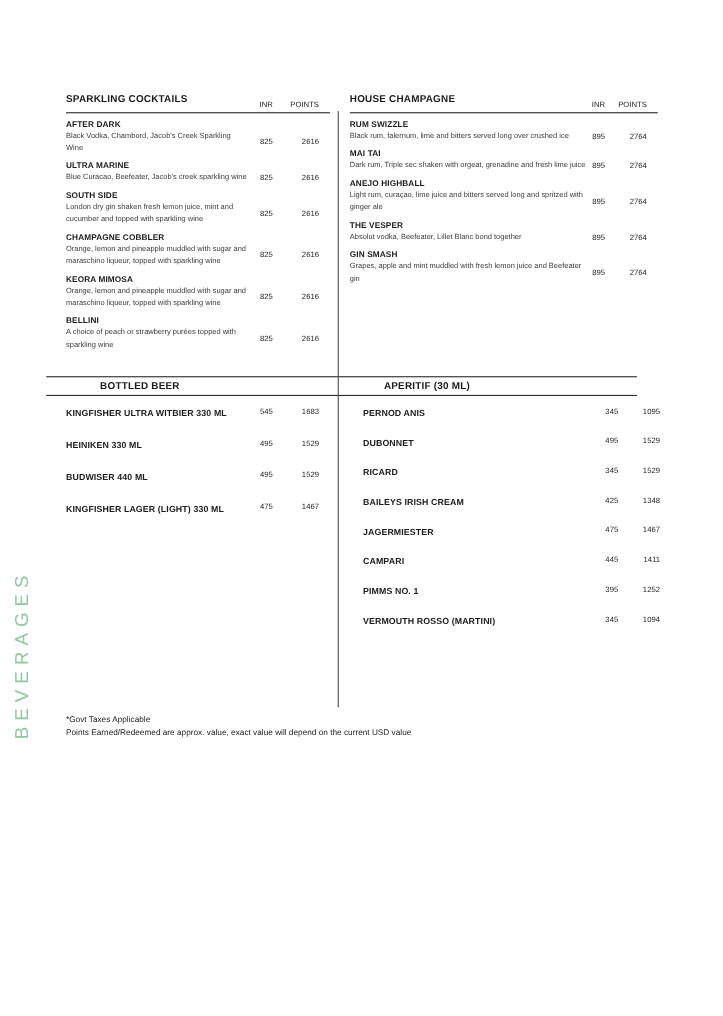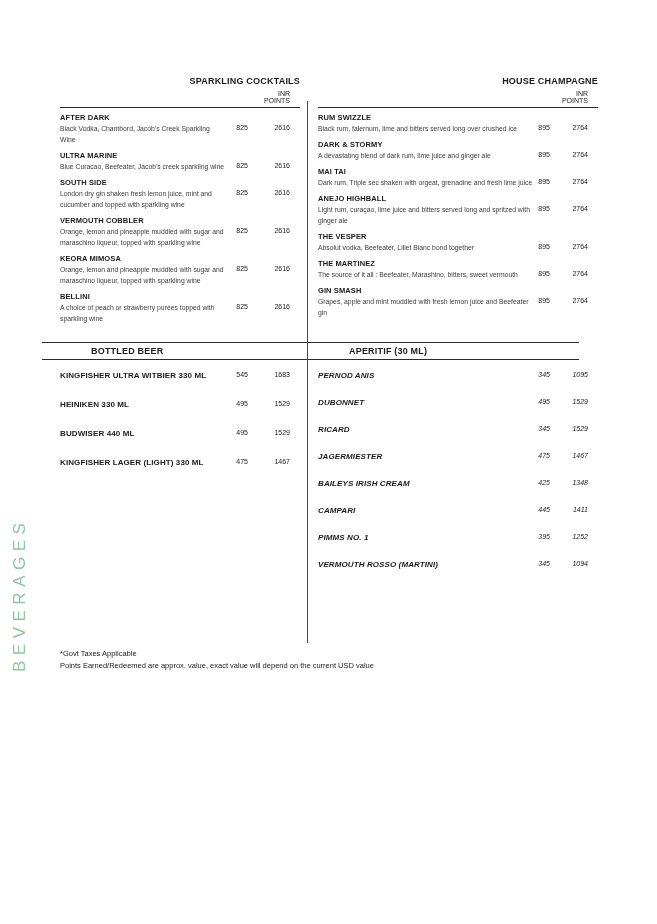--- a/index.html
+++ b/index.html
@@ -4,43 +4,43 @@
 <style>
   * { margin:0; padding:0; box-sizing:border-box; }
   html,body { background:#ffffff; }
   .page {
     position:relative; width:657px; height:924px; background:#fff;
     font-family:"Liberation Sans", sans-serif; color:#1b1b1b; overflow:hidden;
   }
   .sec { position:absolute; top:80px; }
   .sec.left  { left:60px;  width:240px; }
   .sec.right { left:318px; width:280px; }
-  .sec-head { display:flex; align-items:flex-end; border-bottom:1.2px solid #2a2a2a; padding-bottom:3px; min-height:23px;flex-direction:column; }
+  .sec-head { display:flex; align-items:flex-end; border-bottom:1.2px solid #2a2a2a; padding-bottom:3px; min-height:23px; }
   .sec-title { flex:1; font-size:9px; font-weight:bold; letter-spacing:.2px; transform:translateY(-4px); white-space:nowrap; }
   .ph { font-size:7px; color:#222; text-align:right; padding-right:10px; }
   .left  .ph.inr { width:32px; } .left  .ph.pts { width:42px; }
   .right .ph.inr { width:22px; } .right .ph.pts { width:38px; }
   .items { padding-top:4px; }
-  .item { display:flex; align-items:flex-start; margin-bottom:5px; }
+  .item { display:flex; align-items:center; margin-bottom:5px; }
   .left  .ndesc { width:166px; }
   .right .ndesc { width:220px; }
   .iname { font-size:7.5px; font-weight:bold; line-height:11px; letter-spacing:.1px; }
   .idesc { font-size:6.8px; line-height:11px; color:#3c3c3c; }
   .num { font-size:7px; text-align:right; padding-right:10px; color:#222; }
   .item .num { padding-top:12px; }
   .left  .num.inr { width:32px; } .left  .num.pts { width:42px; }
   .right .num.inr { width:22px; } .right .num.pts { width:38px; }
   .band { position:absolute; left:42px; top:342px; width:537px; height:18px;
           border-top:1.2px solid #2a2a2a; border-bottom:1.2px solid #2a2a2a; }
   .band-title { position:absolute; top:3px; font-size:9px; font-weight:bold; letter-spacing:.2px; white-space:nowrap;padding-left:31px; }
   .band-title.b1 { left:18px; }
   .band-title.b2 { left:276px; }
   .plainlist { position:absolute; top:370px; }
   .plainlist.left  { left:60px;  width:240px; }
-  .plainlist.right { left:318px; width:280px;font-style:italic; }
+  .plainlist.right { left:330px; width:280px; }
   .plain-item { display:flex; align-items:flex-start; }
   .plainlist.left  .plain-item { margin-bottom:18px; }
   .plainlist.right .plain-item { margin-bottom:16px; }
   .plain-item .iname { flex:1; font-size:8px; line-height:11px; }
   .plain-item .num { padding-top:1px; }
   .divider { position:absolute; left:307px; top:101px; width:1px; height:542px; background:#4a4a4a; }
   .vlabel { position:absolute; left:10px; top:512px; height:160px;
             writing-mode:vertical-rl; transform:rotate(180deg);
             font-size:17px; letter-spacing:5.5px; color:#8fc7a1; font-weight:400; }
   .footnotes { position:absolute; left:60px; top:648px; font-size:7.5px; line-height:12px; color:#222; }
@@ -76,21 +76,21 @@
       <div class="item">
         <div class="ndesc">
             <div class="iname">SOUTH SIDE</div>
             <div class="idesc">London dry gin shaken fresh lemon juice, mint and cucumber and topped with sparkling wine</div>
           </div>
         <div class="num inr">825</div>
         <div class="num pts">2616</div>
       </div>
       <div class="item">
         <div class="ndesc">
-            <div class="iname">VERMOUTH COBBLER</div>
+            <div class="iname">CHAMPAGNE COBBLER</div>
             <div class="idesc">Orange, lemon and pineapple muddled with sugar and maraschino liqueur, topped with sparkling wine</div>
           </div>
         <div class="num inr">825</div>
         <div class="num pts">2616</div>
       </div>
       <div class="item">
         <div class="ndesc">
             <div class="iname">KEORA MIMOSA</div>
             <div class="idesc">Orange, lemon and pineapple muddled with sugar and maraschino liqueur, topped with sparkling wine</div>
           </div>
@@ -118,54 +118,38 @@
       <div class="item">
         <div class="ndesc">
             <div class="iname">RUM SWIZZLE</div>
             <div class="idesc">Black rum, falernum, lime and bitters served long over crushed ice</div>
           </div>
         <div class="num inr">895</div>
         <div class="num pts">2764</div>
       </div>
       <div class="item">
         <div class="ndesc">
-            <div class="iname">DARK &amp; STORMY</div>
-            <div class="idesc">A devastating blend of dark rum, lime juice and ginger ale</div>
-          </div>
-        <div class="num inr">895</div>
-        <div class="num pts">2764</div>
-      </div>
-      <div class="item">
-        <div class="ndesc">
             <div class="iname">MAI TAI</div>
             <div class="idesc">Dark rum, Triple sec shaken with orgeat, grenadine and fresh lime juice</div>
           </div>
         <div class="num inr">895</div>
         <div class="num pts">2764</div>
       </div>
       <div class="item">
         <div class="ndesc">
             <div class="iname">ANEJO HIGHBALL</div>
             <div class="idesc">Light rum, curaçao, lime juice and bitters served long and spritzed with ginger ale</div>
           </div>
         <div class="num inr">895</div>
         <div class="num pts">2764</div>
       </div>
       <div class="item">
         <div class="ndesc">
             <div class="iname">THE VESPER</div>
             <div class="idesc">Absolut vodka, Beefeater, Lillet Blanc bond together</div>
-          </div>
-        <div class="num inr">895</div>
-        <div class="num pts">2764</div>
-      </div>
-      <div class="item">
-        <div class="ndesc">
-            <div class="iname">THE MARTINEZ</div>
-            <div class="idesc">The source of it all : Beefeater, Marashino, bitters, sweet vermouth</div>
           </div>
         <div class="num inr">895</div>
         <div class="num pts">2764</div>
       </div>
       <div class="item">
         <div class="ndesc">
             <div class="iname">GIN SMASH</div>
             <div class="idesc">Grapes, apple and mint muddled with fresh lemon juice and Beefeater gin</div>
           </div>
         <div class="num inr">895</div>
@@ -212,30 +196,30 @@
       <div class="iname">DUBONNET</div>
       <div class="num inr">495</div>
       <div class="num pts">1529</div>
     </div>
     <div class="plain-item">
       <div class="iname">RICARD</div>
       <div class="num inr">345</div>
       <div class="num pts">1529</div>
     </div>
     <div class="plain-item">
+      <div class="iname">BAILEYS IRISH CREAM</div>
+      <div class="num inr">425</div>
+      <div class="num pts">1348</div>
+    </div>
+    <div class="plain-item">
       <div class="iname">JAGERMIESTER</div>
       <div class="num inr">475</div>
       <div class="num pts">1467</div>
     </div>
     <div class="plain-item">
-      <div class="iname">BAILEYS IRISH CREAM</div>
-      <div class="num inr">425</div>
-      <div class="num pts">1348</div>
-    </div>
-    <div class="plain-item">
       <div class="iname">CAMPARI</div>
       <div class="num inr">445</div>
       <div class="num pts">1411</div>
     </div>
     <div class="plain-item">
       <div class="iname">PIMMS NO. 1</div>
       <div class="num inr">395</div>
       <div class="num pts">1252</div>
     </div>
     <div class="plain-item">

